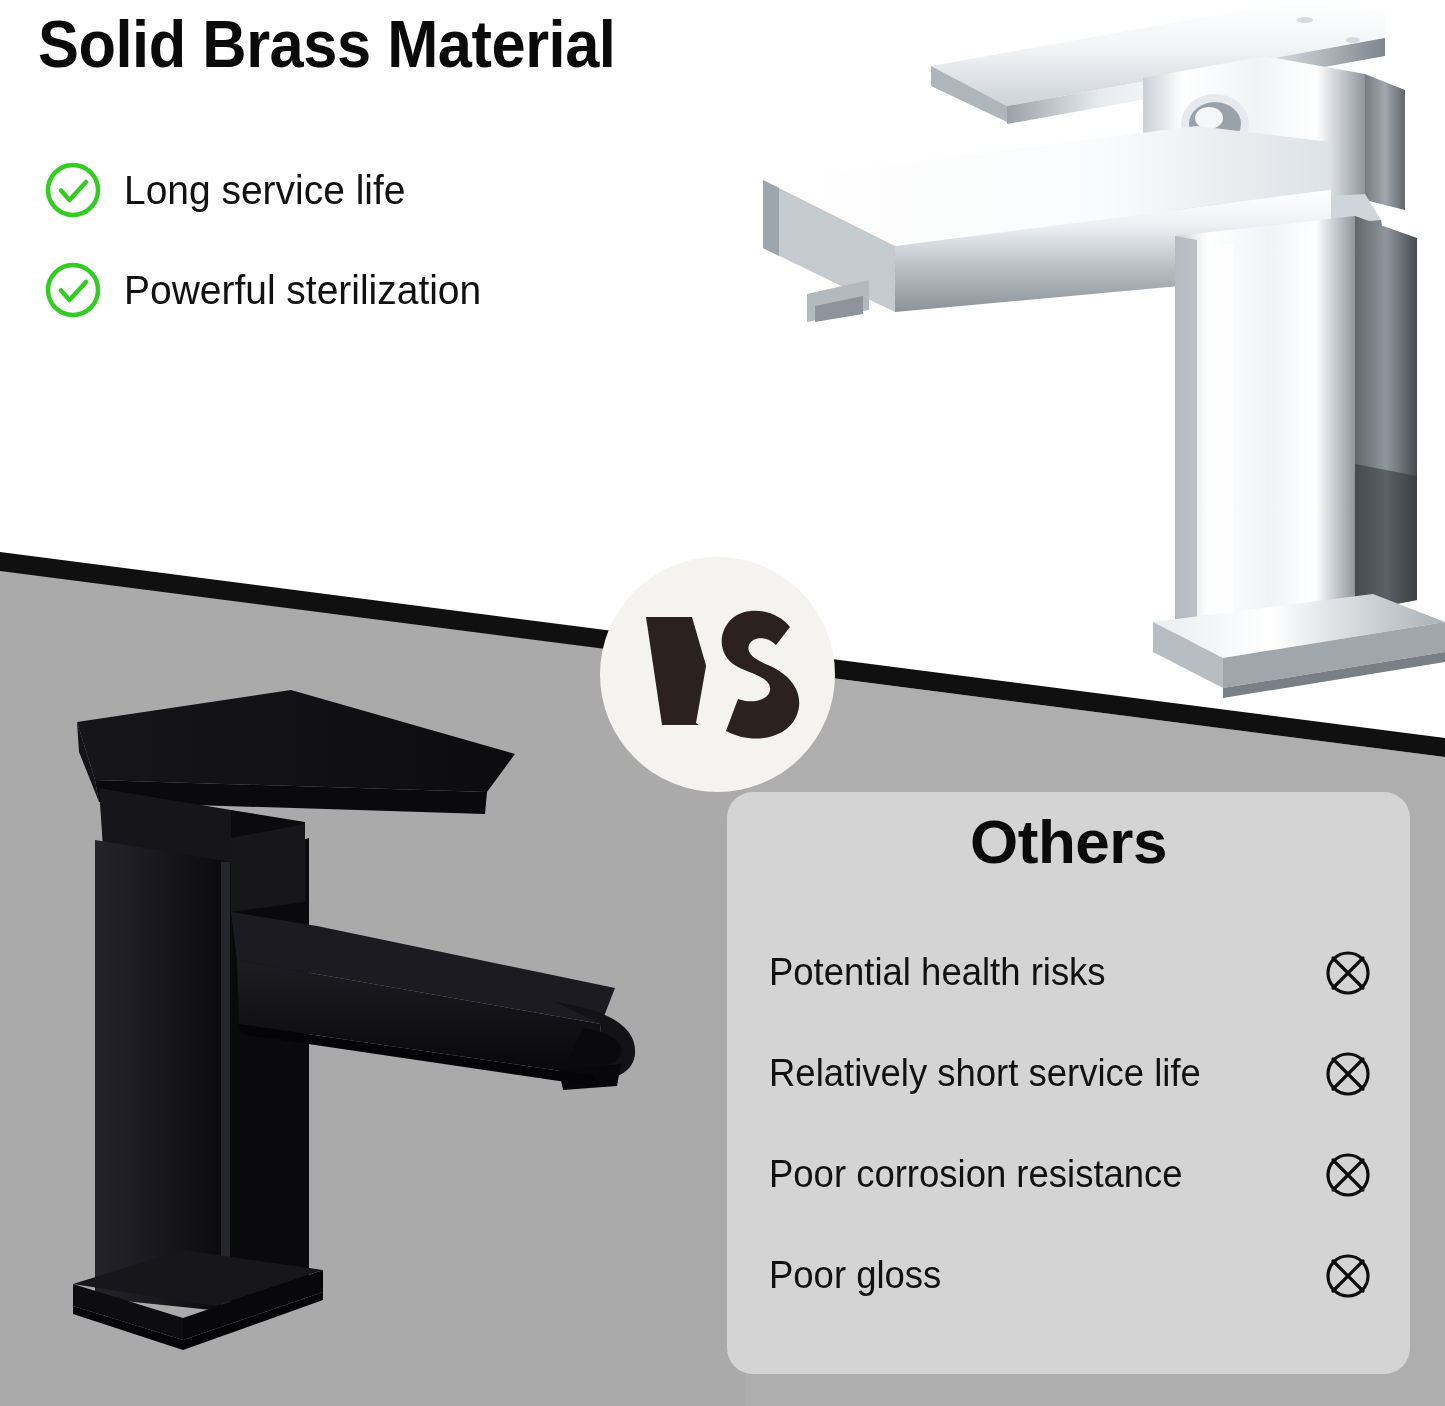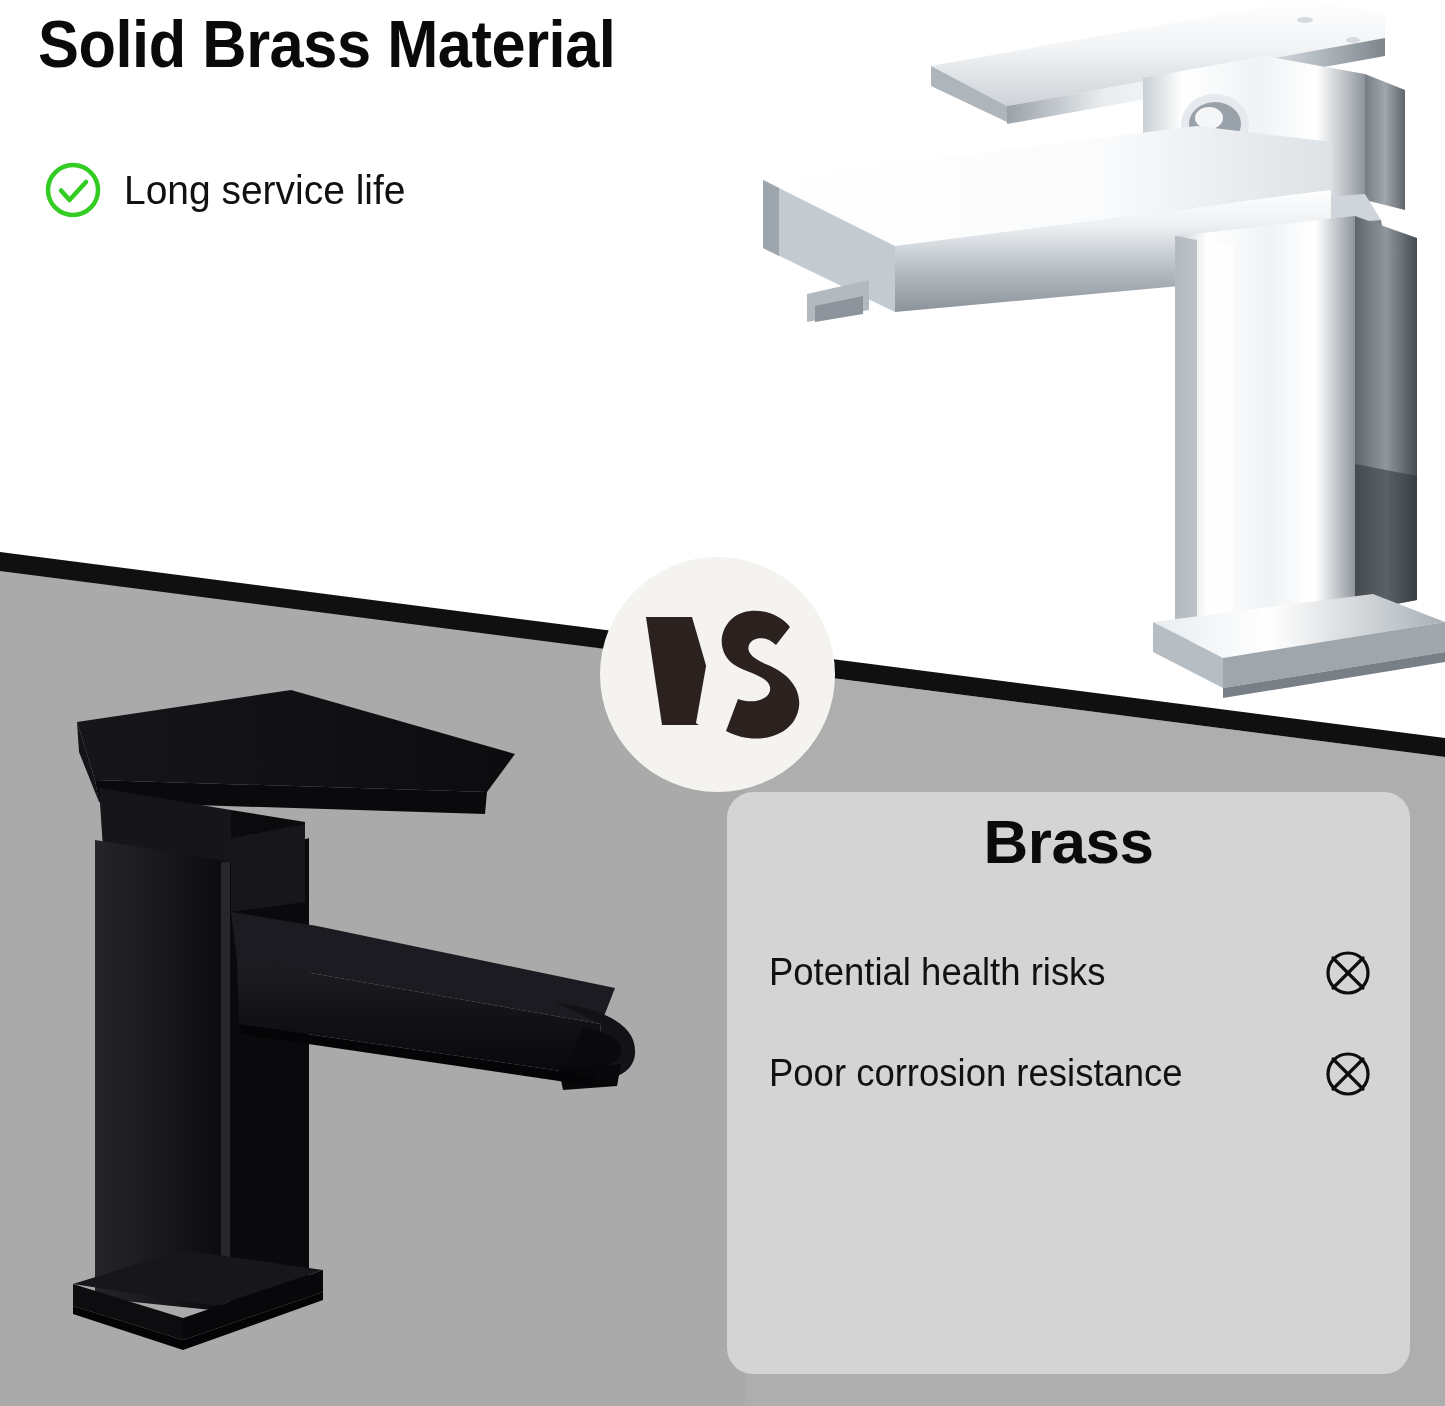--- a/index.html
+++ b/index.html
@@ -177,20 +177,29 @@
       <span class="check-icon">
         <svg viewBox="0 0 58 58">
           <circle cx="29" cy="29" r="25" fill="none" stroke="#33cc22" stroke-width="4.5"></circle>
           <polyline points="17,29.5 25.5,39 42,21" fill="none" stroke="#33cc22" stroke-width="4.5" stroke-linecap="round" stroke-linejoin="round"></polyline>
         </svg>
       </span>
       <span class="pro-text">Long service life</span>
     </div>
 
 
+    <div class="pro-row">
+      <span class="check-icon">
+        <svg viewBox="0 0 58 58">
+          <circle cx="29" cy="29" r="25" fill="none" stroke="#33cc22" stroke-width="4.5"></circle>
+          <polyline points="17,29.5 25.5,39 42,21" fill="none" stroke="#33cc22" stroke-width="4.5" stroke-linecap="round" stroke-linejoin="round"></polyline>
+        </svg>
+      </span>
+      <span class="pro-text">Powerful sterilization</span>
+    </div>
 
 
   </div>
 
   <div class="faucet faucet-chrome">
     <svg viewBox="0 0 700 740">
       <defs>
         <linearGradient id="chromeTop" x1="0" y1="0" x2="0" y2="1">
           <stop offset="0%" stop-color="#ffffff"></stop>
           <stop offset="45%" stop-color="#f2f4f6"></stop>
@@ -345,44 +354,64 @@
       <polygon points="184,352 540,404 538,414 186,362" fill="#050507"></polygon>
 
       <polygon points="18,612 160,634 268,598 128,578" fill="#16161b"></polygon>
       <polygon points="18,612 128,646 128,668 18,634" fill="#0d0d10"></polygon>
       <polygon points="128,646 268,598 268,620 128,668" fill="#08080b"></polygon>
       <polygon points="18,634 128,668 268,620 268,628 128,678 18,642" fill="#040406"></polygon>
     </svg>
   </div>
 
   <div class="others-card">
-    <div class="others-title">Brass</div>
+    <div class="others-title">Others</div>
 
     <div class="cons-list">
 
       <div class="con-row">
         <span class="con-text">Potential health risks</span>
         <span class="x-icon">
           <svg viewBox="0 0 52 52">
             <circle cx="26" cy="26" r="20" fill="none" stroke="#0d0d0d" stroke-width="3.2"></circle>
             <line x1="11" y1="11" x2="41" y2="41" stroke="#0d0d0d" stroke-width="3.2" stroke-linecap="round"></line>
             <line x1="41" y1="11" x2="11" y2="41" stroke="#0d0d0d" stroke-width="3.2" stroke-linecap="round"></line>
           </svg>
         </span>
       </div>
 
+      <div class="con-row">
+        <span class="con-text">Relatively short service life</span>
+        <span class="x-icon">
+          <svg viewBox="0 0 52 52">
+            <circle cx="26" cy="26" r="20" fill="none" stroke="#0d0d0d" stroke-width="3.2"></circle>
+            <line x1="11" y1="11" x2="41" y2="41" stroke="#0d0d0d" stroke-width="3.2" stroke-linecap="round"></line>
+            <line x1="41" y1="11" x2="11" y2="41" stroke="#0d0d0d" stroke-width="3.2" stroke-linecap="round"></line>
+          </svg>
+        </span>
+      </div>
 
       <div class="con-row">
         <span class="con-text">Poor corrosion resistance</span>
         <span class="x-icon">
           <svg viewBox="0 0 52 52">
             <circle cx="26" cy="26" r="20" fill="none" stroke="#0d0d0d" stroke-width="3.2"></circle>
             <line x1="11" y1="11" x2="41" y2="41" stroke="#0d0d0d" stroke-width="3.2" stroke-linecap="round"></line>
             <line x1="41" y1="11" x2="11" y2="41" stroke="#0d0d0d" stroke-width="3.2" stroke-linecap="round"></line>
           </svg>
         </span>
       </div>
 
+      <div class="con-row">
+        <span class="con-text">Poor gloss</span>
+        <span class="x-icon">
+          <svg viewBox="0 0 52 52">
+            <circle cx="26" cy="26" r="20" fill="none" stroke="#0d0d0d" stroke-width="3.2"></circle>
+            <line x1="11" y1="11" x2="41" y2="41" stroke="#0d0d0d" stroke-width="3.2" stroke-linecap="round"></line>
+            <line x1="41" y1="11" x2="11" y2="41" stroke="#0d0d0d" stroke-width="3.2" stroke-linecap="round"></line>
+          </svg>
+        </span>
+      </div>
 
     </div>
   </div>
 
 </div>
 
 </body></html>

